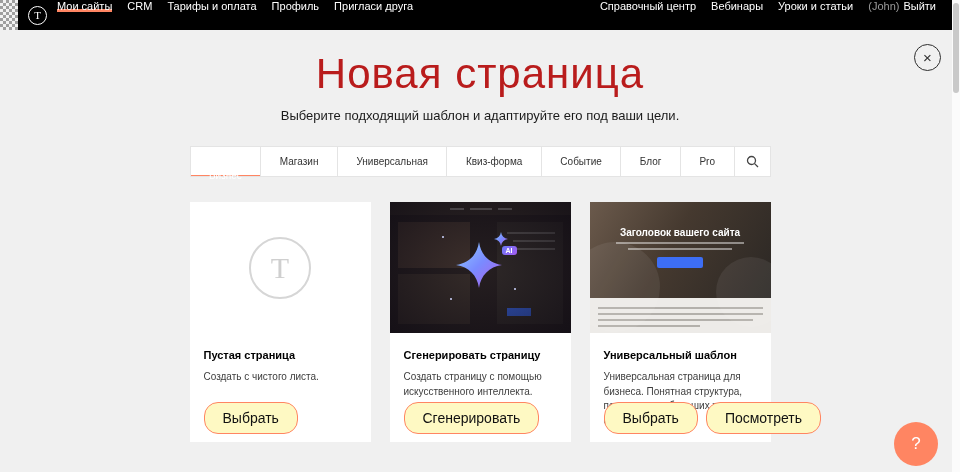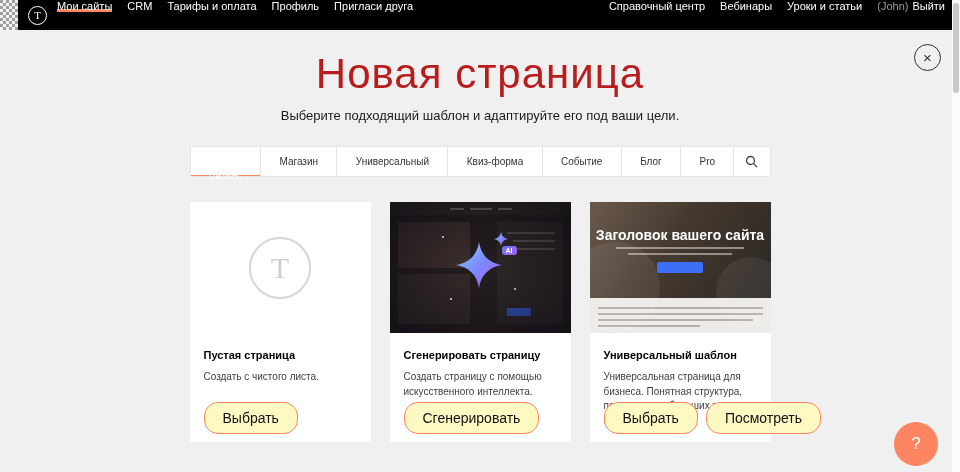--- a/index.html
+++ b/index.html
@@ -23,21 +23,21 @@
     color:#fff; display:flex; align-items:center; justify-content:center;
     font-size:11px; margin:auto 10px; font-family:"Liberation Serif", serif;
     cursor:pointer; flex:none;
   }
   .nav { display:flex; align-items:flex-start; gap:15px; }
   .nav-item {
     display:flex; align-items:center; color:#fff; font-size:11px;
     cursor:pointer; white-space:nowrap;
   }
   .nav-item.active { box-shadow: inset 0 -3px 0 #ff8562; }
-  .nav-right { margin-left:auto; padding-right:7px; }
+  .nav-right { margin-left:auto; padding-right:16px; }
   .account-prefix { color:#9a9a9a; margin-right:4px; }
   
   .main { position:absolute; top:30px; left:0; width:960px; }
   .page-title {
     margin-top:20px; text-align:center; font-size:42px; font-weight:200;
     color:#b91c1c; letter-spacing:1px;
   }
   .page-subtitle { text-align:center; font-size:13px; color:#1a1a1a; margin-top:10px; }
   .close-btn {
     position:absolute; top:14px; right:19px; width:27px; height:27px;
@@ -97,21 +97,21 @@
     border-radius:3px; padding:1px 4px; font-size:7px; font-weight:bold; color:#fff;
   }
   .spark-dot { position:absolute; width:2px; height:2px; border-radius:50%; background:#cfd6ff; }
   
   .tpl-dark {
     height:96px; position:relative;
     background:linear-gradient(120deg,#6b5a4c 0%, #45392f 45%, #2b2724 100%);
     text-align:center;
   }
   .tpl-shape { position:absolute; background:rgba(255,255,255,0.07); border-radius:50%; }
-  .tpl-heading { padding-top:25px; font-size:14px; font-weight:bold; color:#fff; position:relative; }
+  .tpl-heading { padding-top:25px; font-size:10px; font-weight:bold; color:#fff; position:relative; }
   .tpl-subline { height:2px; background:rgba(255,255,255,0.45); margin:4px auto 0; position:relative; }
   .tpl-btn { width:46px; height:11px; background:#3d6ef5; border-radius:2px; margin:7px auto 0; position:relative; }
   .tpl-light { height:35px; background:#edebe8; padding:5px 8px; }
   .tpl-textline { height:2.5px; background:#b3b0ab; margin-top:3.5px; }
   
   .help-btn {
     position:absolute; right:22px; bottom:6px; width:44px; height:44px;
     border-radius:50%; background:#ff8562; color:#fff; font-size:17px;
     display:flex; align-items:center; justify-content:center; cursor:pointer; z-index:6;
     border:none; font-family:"Liberation Sans", sans-serif;
@@ -154,21 +154,21 @@
 <div class="main">
 
   <div class="close-btn">×</div>
 
   <div class="page-title">Новая страница</div>
   <div class="page-subtitle">Выберите подходящий шаблон и адаптируйте его под ваши цели.</div>
 
   <div class="tabs">
     <div class="tab active">Бизнес</div>
     <div class="tab">Магазин</div>
-    <div class="tab">Универсальный</div>
+    <div class="tab">Универсальная</div>
     <div class="tab">Квиз-форма</div>
     <div class="tab">Событие</div>
     <div class="tab">Блог</div>
     <div class="tab">Pro</div>
     <div class="tab tab-search">
       <svg width="13" height="13" viewBox="0 0 13 13" fill="none">
         <circle cx="5.5" cy="5.5" r="4" stroke="#444" stroke-width="1.3"></circle>
         <line x1="8.6" y1="8.6" x2="12" y2="12" stroke="#444" stroke-width="1.3"></line>
       </svg>
     </div>

